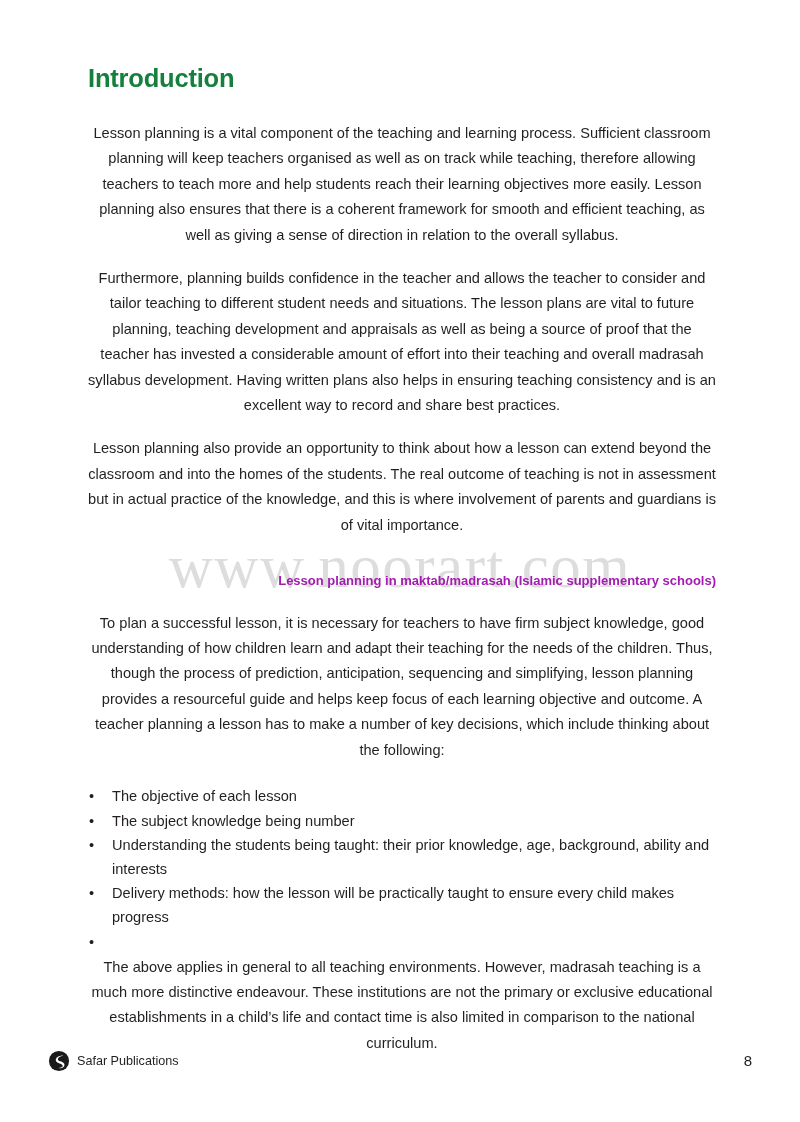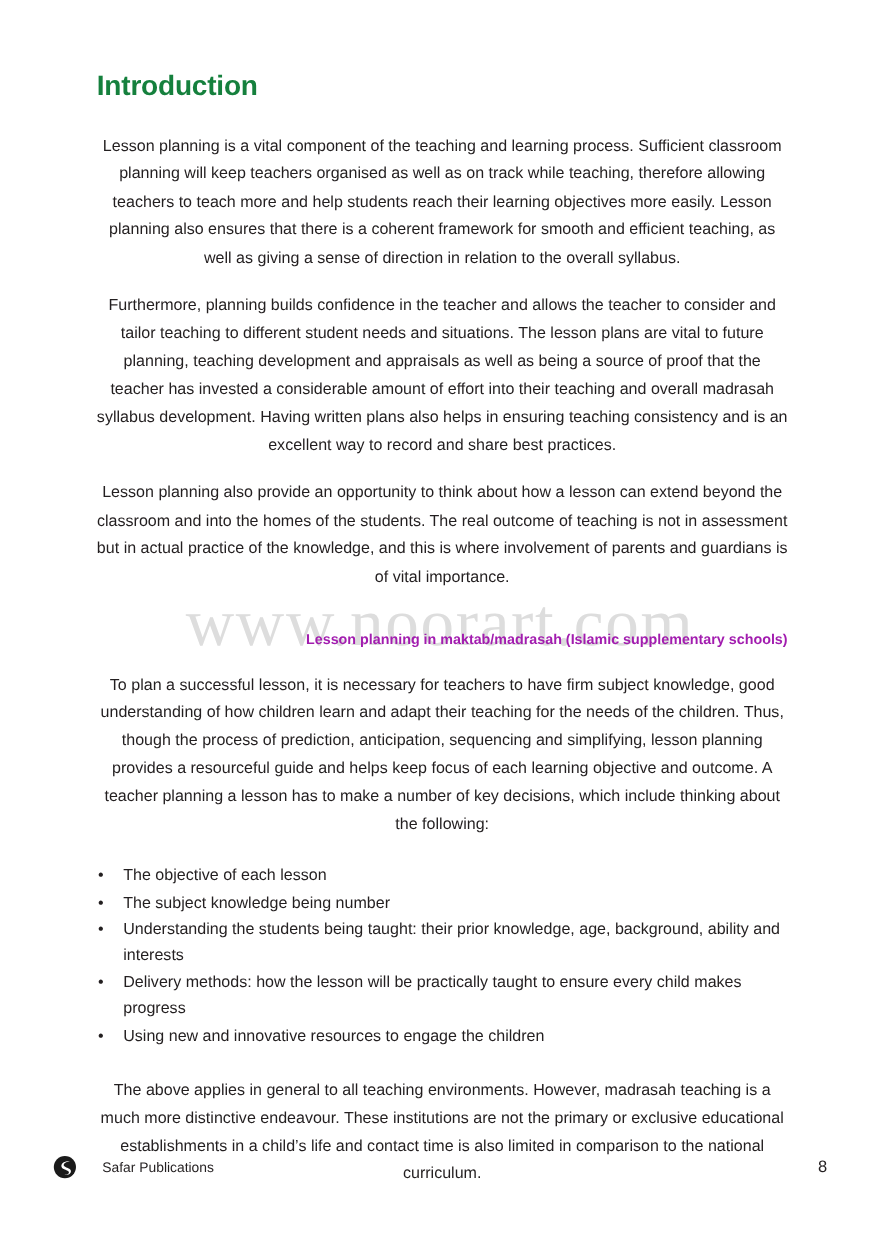--- a/index.html
+++ b/index.html
@@ -112,21 +112,21 @@
     top: 1050px;
     height: 34px;
     z-index: 2;
   }
   .footer-left {
     position: absolute;
     left: 0;
     top: 0;
     display: flex;
     align-items: flex-end;
-    gap: 23px;
+    gap: 7px;
   }
   .logo-mark {
     width: 22px;
     height: 22px;
     flex: 0 0 22px;
     display: block;
   }
   .footer-pub {
     font-size: 12.6px;
     color: #231f20;
@@ -186,21 +186,20 @@
       <li>
         <span class="bullet-dot">•</span>
         <span>Understanding the students being taught: their prior knowledge, age, background, ability and interests</span>
       </li>
       <li>
         <span class="bullet-dot">•</span>
         <span>Delivery methods: how the lesson will be practically taught to ensure every child makes progress</span>
       </li>
       <li>
         <span class="bullet-dot">•</span>
-        <span>Using new and innovative resources to engage the children</span>
       </li>
     </ul>
 
     <div class="list-gap-after"></div>
 
     <p class="body-text">The above applies in general to all teaching environments. However, madrasah teaching is a much more distinctive endeavour. These institutions are not the primary or exclusive educational establishments in a child’s life and contact time is also limited in comparison to the national curriculum.</p>
 
   </div>
 
   <div class="footer">

